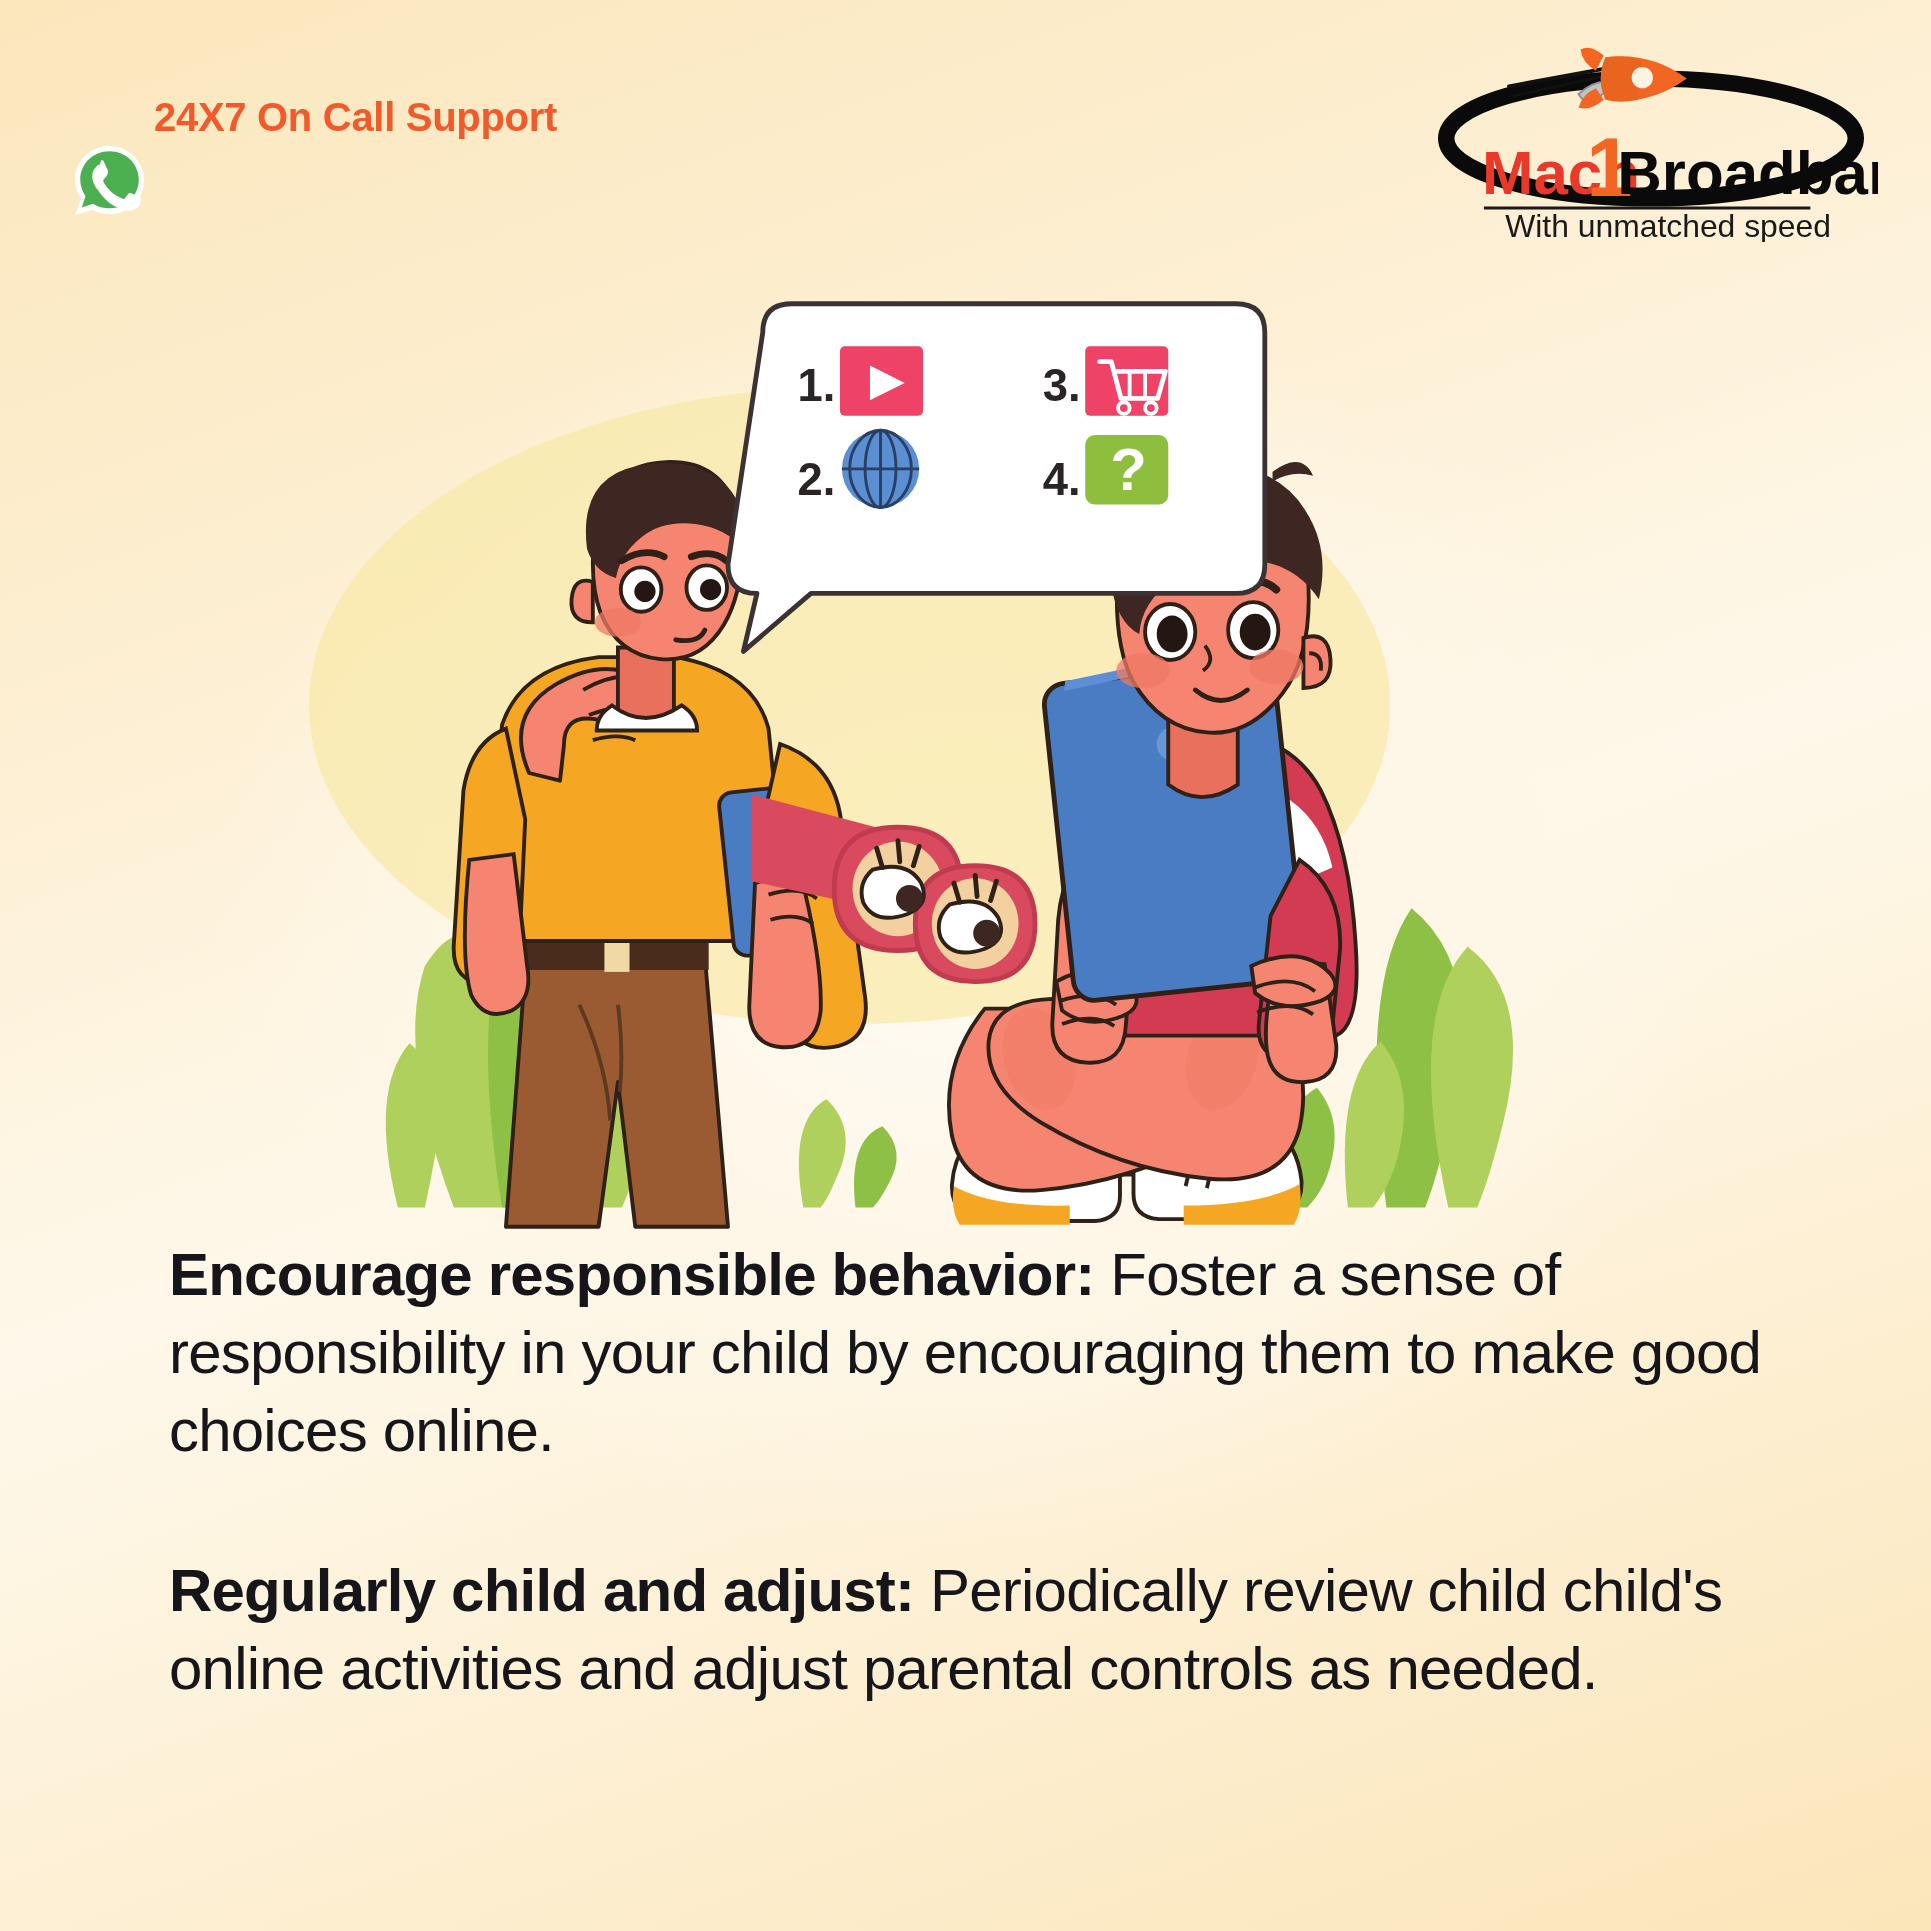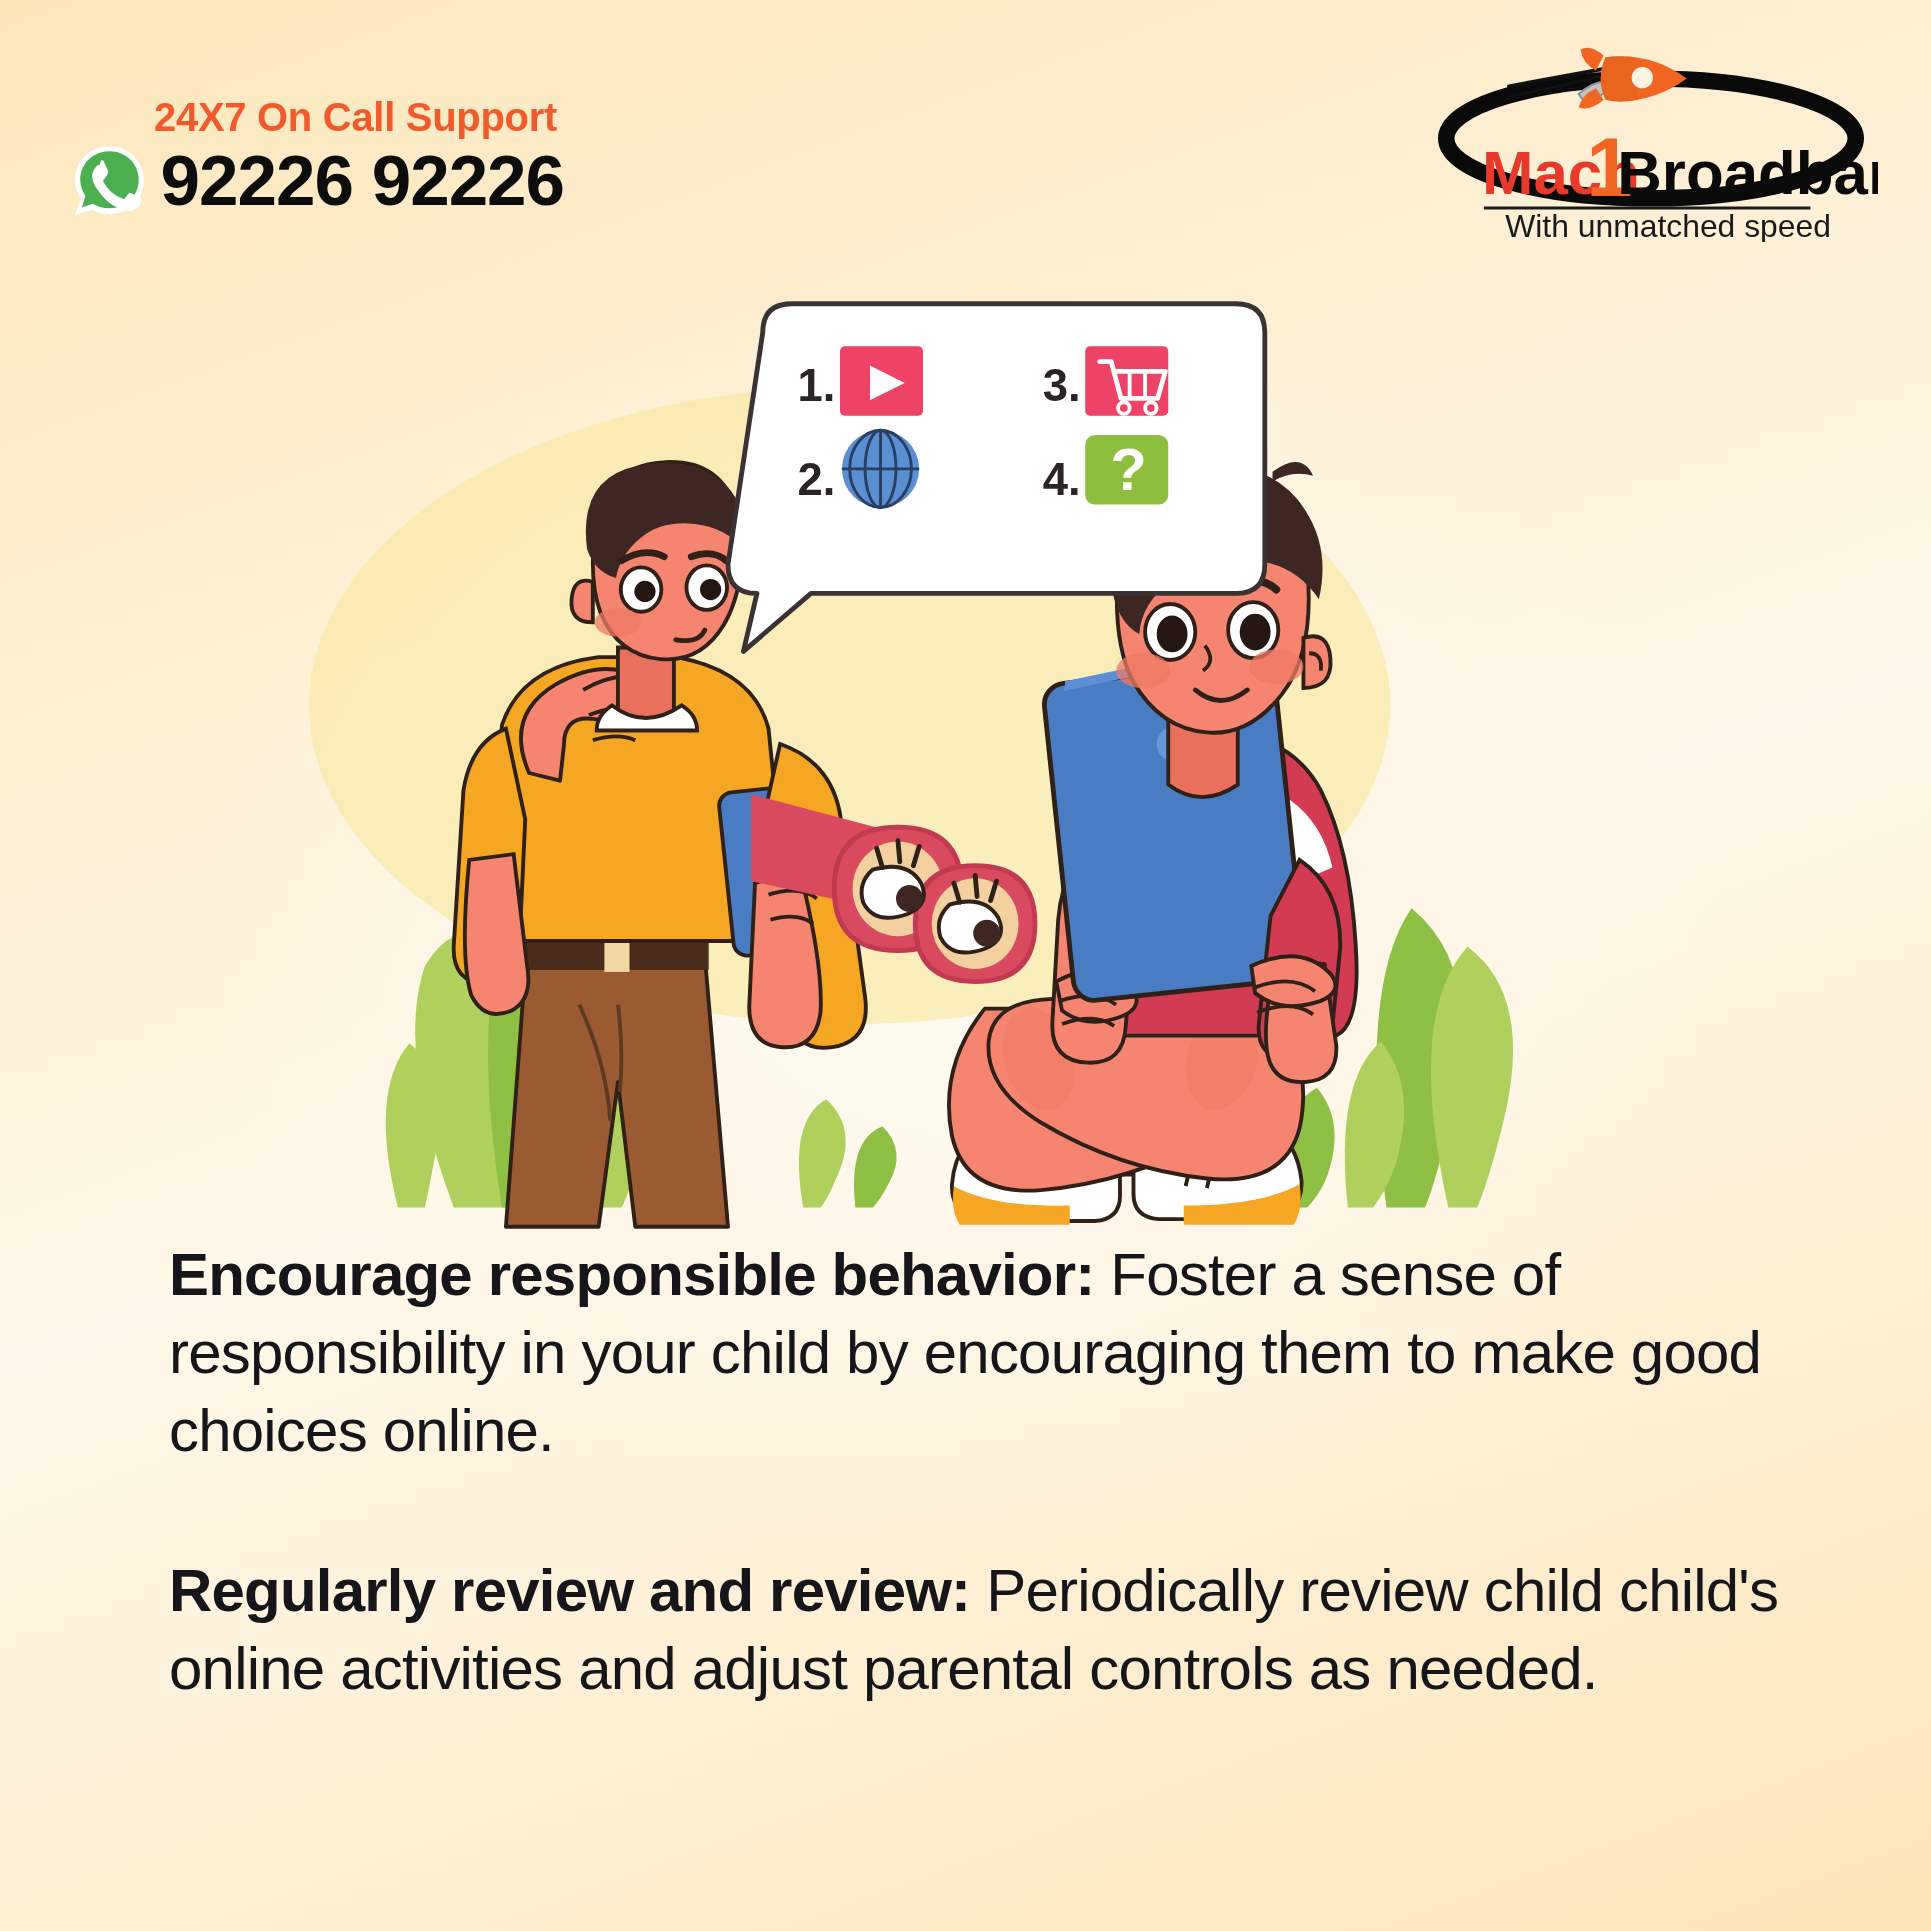--- a/index.html
+++ b/index.html
@@ -80,21 +80,20 @@
     <div class="support-block">
       <div class="support-label">24X7 On Call Support</div>
 
       <div class="phone-row">
         <svg class="wa-icon" viewBox="0 0 100 100">
           <path d="M50 4 C24 4 4 24 4 49 c0 9 3 18 8 25 L4 96 l23 -7 c7 4 15 6 23 6 26 0 46 -20 46 -45 S76 4 50 4 Z" fill="#FFFFFF"></path>
           <path d="M50 11 C28 11 11 28 11 49 c0 8 3 16 7 22 l-5 15 15 -5 c6 4 14 6 22 6 22 0 39 -17 39 -38 S72 11 50 11 Z" fill="#4CAF50"></path>
           <path d="M37 29 c-2 0 -4 1 -5 3 -2 2 -5 6 -5 13 0 8 6 16 7 17 1 1 11 18 27 24 13 5 16 4 19 4 3 -1 10 -4 11 -8 1 -4 1 -8 1 -8 0 -1 -1 -1 -2 -2 l-11 -5 c-2 -1 -3 -1 -4 1 l-4 5 c-1 2 -2 2 -4 1 -2 -1 -8 -3 -15 -9 -5 -5 -9 -11 -10 -13 -1 -2 0 -3 1 -4 l3 -4 c1 -1 1 -2 2 -4 0 -1 0 -2 0 -3 l-5 -11 c-1 -3 -2 -3 -4 -3 Z" fill="#FFFFFF"></path>
         </svg>
 
-        <div class="phone-number">92226 92226</div>
       </div>
     </div>
 
     <div class="logo-block">
       <svg class="logo-svg" viewBox="0 0 470 215">
 
         <g>
           <ellipse cx="235" cy="108" rx="212" ry="62" fill="none" stroke="#0A0A0A" stroke-width="17"></ellipse>
           <ellipse cx="235" cy="102" rx="196" ry="52" fill="none" stroke="#FBE9C2" stroke-width="9" opacity="0.0"></ellipse>
         </g>
@@ -310,17 +309,17 @@
         <rect x="1124" y="150" width="86" height="72" rx="10" fill="#8DBE3D"></rect>
         <text x="1150" y="207" font-family="'Liberation Sans', sans-serif" font-size="62" font-weight="bold" fill="#FFFFFF">?</text>
       </g>
 
     </svg>
   </div>
 
   <div class="copy">
     <p class="para"><b>Encourage responsible behavior:</b><span> Foster a sense of responsibility in your child by encouraging them to make good choices online.</span></p>
 
-    <p class="para"><b>Regularly review and review:</b><span> Periodically review child child's online activities and adjust parental controls as needed.</span></p>
+    <p class="para"><b>Regularly child and adjust:</b><span> Periodically review child child's online activities and adjust parental controls as needed.</span></p>
   </div>
 
 </div>
 
 
 </body></html>

